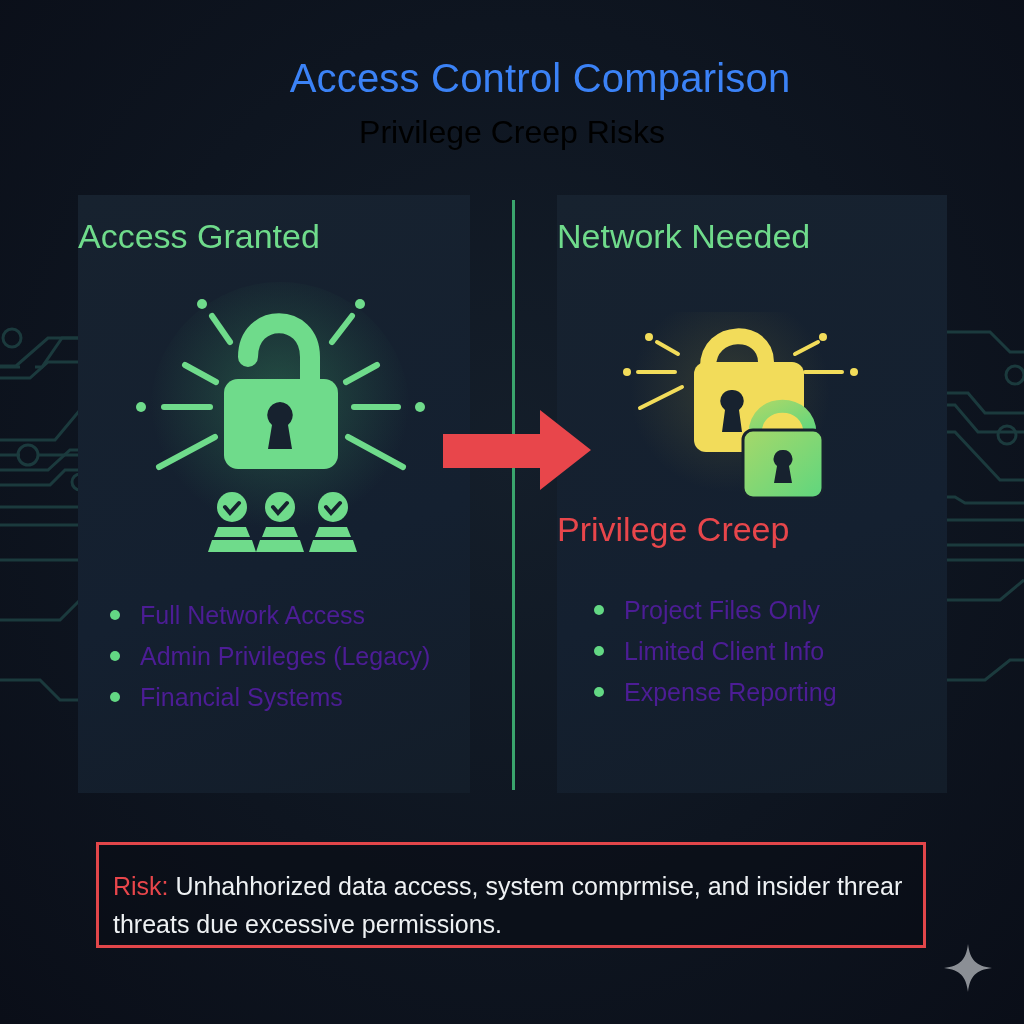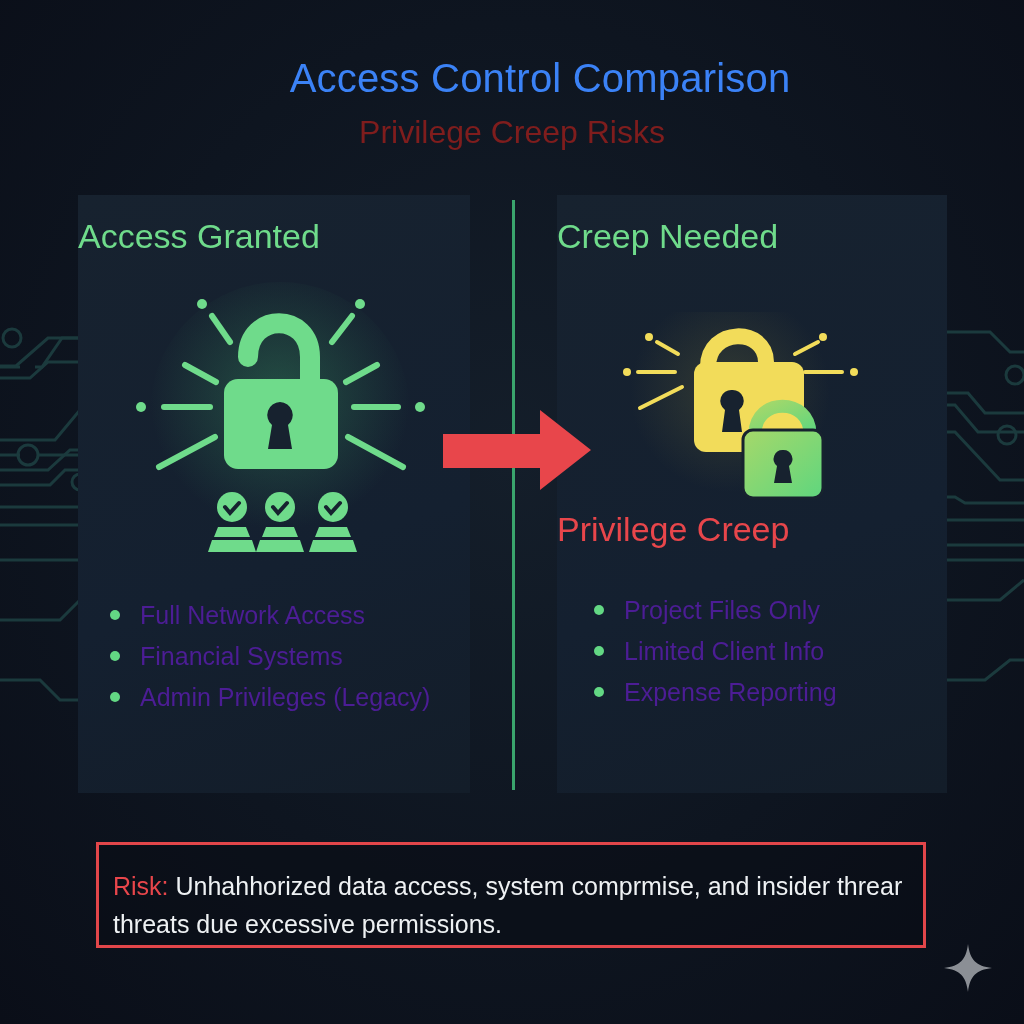--- a/index.html
+++ b/index.html
@@ -9,21 +9,21 @@
     font-family: "Liberation Sans", "DejaVu Sans", sans-serif;
     color:#f1f4f6;
   }
   .circuit { position:absolute; top:0; left:0; width:1024px; height:1024px; }
   .title {
     position:absolute; top:56px; left:0; width:1024px; text-align:center;
     font-size:40px; color:#3b82f6; letter-spacing:0.2px;padding-left:28px;
   }
   .subtitle {
     position:absolute; top:114px; left:0; width:1024px; text-align:center;
-    font-size:32px; color:#7f1d1d;
+    font-size:32px; color:#000000;
   }
   .panel {
     position:absolute; top:195px; height:598px;
     background: linear-gradient(160deg, #17222f 0%, #142030 60%, #131d29 100%);
   }
   .panel.left { left:78px; width:392px; }
   .panel.right { left:557px; width:390px; }
   .panel-heading {
     position:absolute; top:22px; left:0; width:100%; text-align:left;
     font-size:34px; color:#6fdb8b;
@@ -143,26 +143,26 @@
       <circle cx="0" cy="0" r="15" fill="#6fdb8b"></circle>
       <path d="M-7 0 l5 6 l9 -10" stroke="#17222f" stroke-width="4" fill="none" stroke-linecap="round"></path>
       <path d="M-14 20 h28 l4 10 h-36z" fill="#6fdb8b"></path>
       <path d="M-20 33 h40 l4 12 h-48z" fill="#6fdb8b"></path>
     </g>
   </g>
 </svg>
 
 <ul class="list left">
   <li><span class="dot"></span><span>Full Network Access</span></li>
+  <li><span class="dot"></span><span>Admin Privileges (Legacy)</span></li>
   <li><span class="dot"></span><span>Financial Systems</span></li>
-  <li><span class="dot"></span><span>Admin Privileges (Legacy)</span></li>
 </ul>
 
 <div class="panel right">
-  <div class="panel-heading">Creep Needed</div>
+  <div class="panel-heading">Network Needed</div>
 </div>
 
 <svg class="icon-right" width="280" height="200" viewBox="0 0 280 200">
   <defs>
     <radialGradient id="yglow" cx="50%" cy="50%" r="50%">
       <stop offset="0%" stop-color="#6a6a3a" stop-opacity="0.35"></stop>
       <stop offset="100%" stop-color="#6a6a3a" stop-opacity="0"></stop>
     </radialGradient>
     <linearGradient id="gpad" x1="0" y1="0" x2="1" y2="1">
       <stop offset="0%" stop-color="#a6d86a"></stop>

